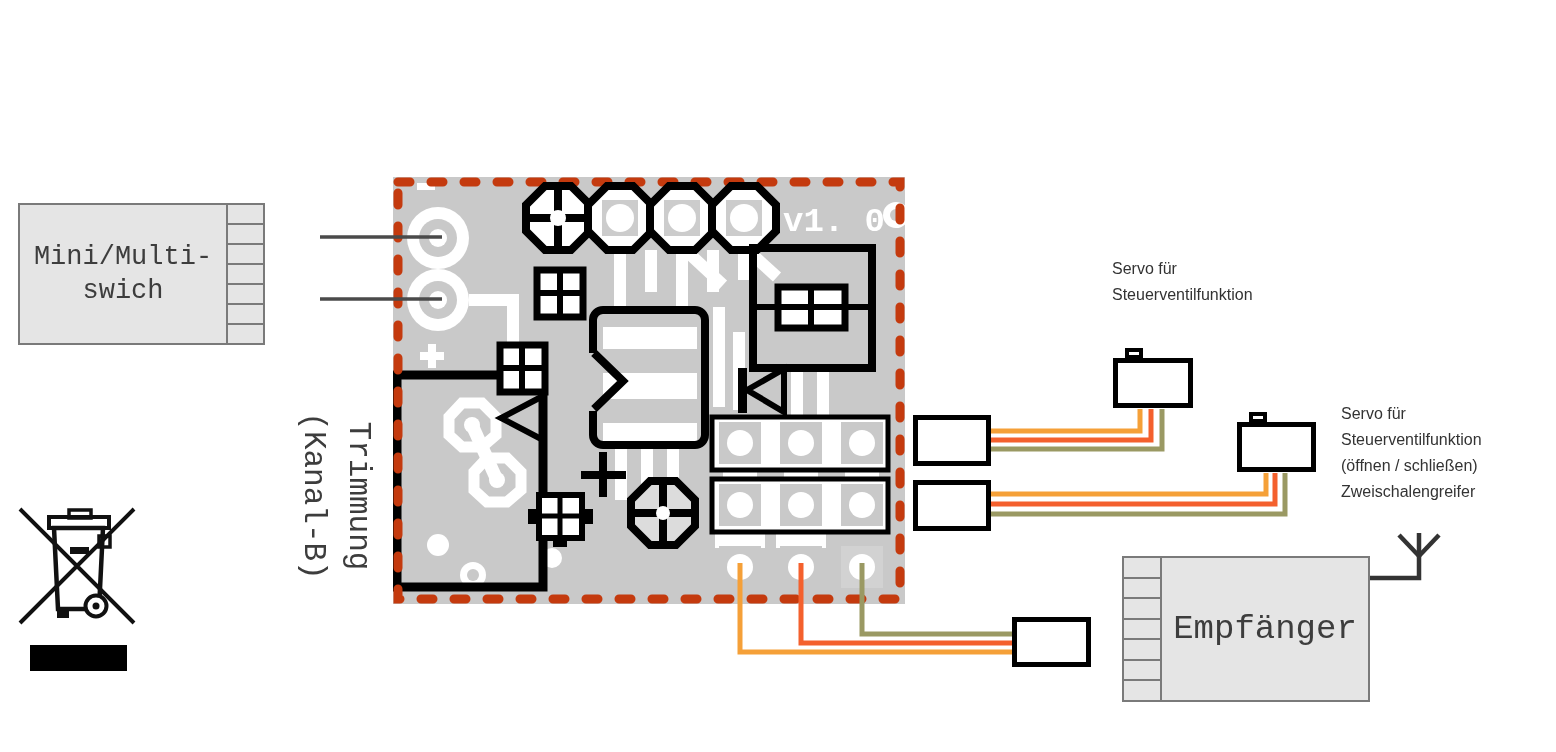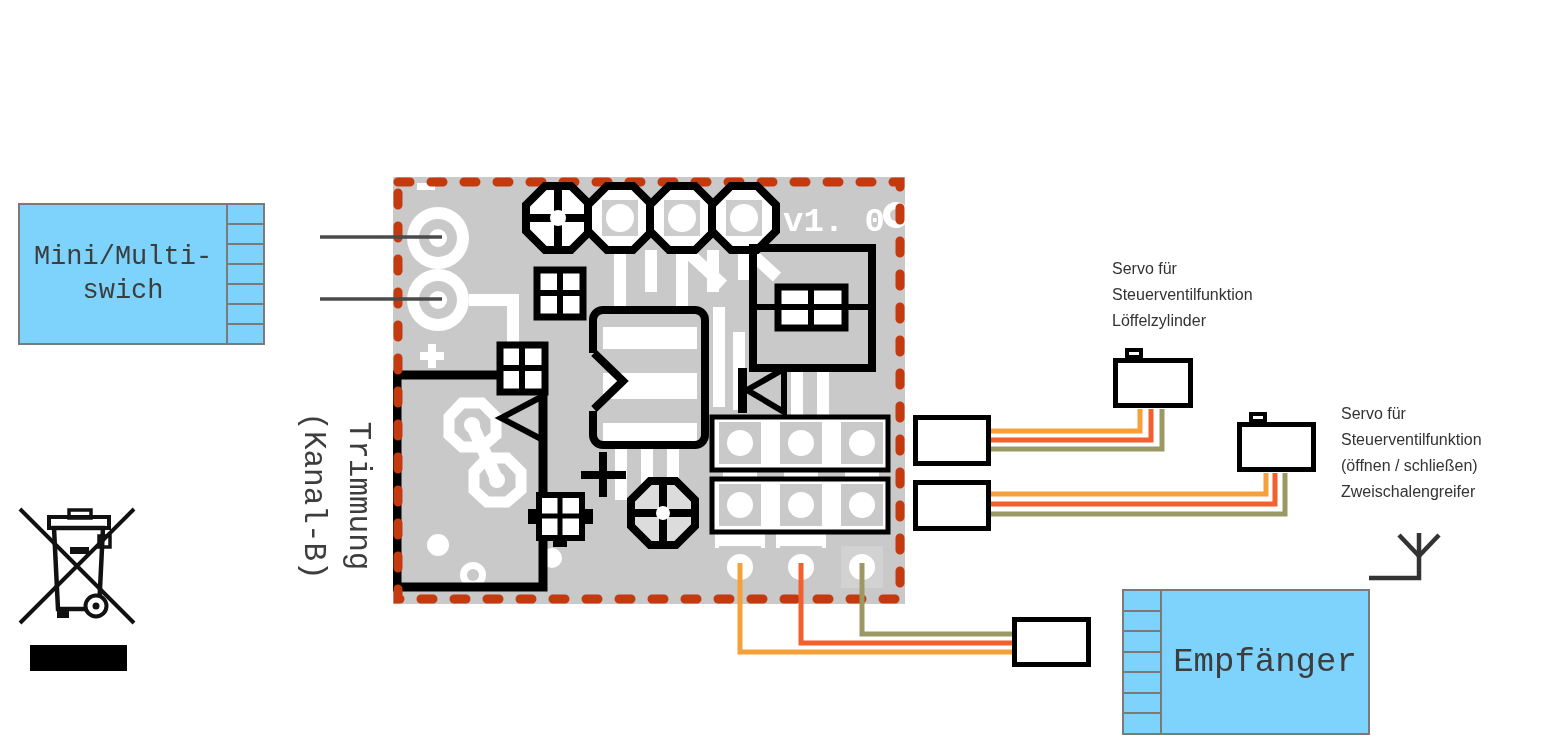--- a/index.html
+++ b/index.html
@@ -7,21 +7,21 @@
     --wire-orange:#f5a038; --wire-red:#f4602d; --wire-olive:#9a9963;
     --line-gray:#4a4a4a; --box-gray:#7a7a7a; --text-dark:#3d3d3d;
   }
   *{margin:0;padding:0;box-sizing:border-box}
   body{background:#fff;font-family:"Liberation Sans",sans-serif}
   #stage{position:relative;width:1556px;height:752px;background:#fff;overflow:hidden}
   .abs{position:absolute}
   svg{display:block}
 
   
-  .gray-box{border:2px solid var(--box-gray);background:#7dd3fc;display:flex}
+  .gray-box{border:2px solid var(--box-gray);background:#e5e5e5;display:flex}
   .cells{display:flex;flex-direction:column;width:37px}
   .cells.left-col{border-right:2px solid var(--box-gray)}
   .cells.right-col{border-left:2px solid var(--box-gray)}
   .cells .cell{flex:1;border-bottom:2px solid var(--box-gray)}
   .cells .cell:last-child{border-bottom:none}
   .mono-label{font-family:"Liberation Mono",monospace;color:var(--text-dark);
     display:flex;flex-direction:column;justify-content:center;align-items:center;flex:1;text-align:center}
 
   
   .black-box{border:5px solid #000;background:#fff}
@@ -264,33 +264,32 @@
 
   <div class="abs black-box" style="left:913px;top:415px;width:78px;height:51px"></div>
   <div class="abs black-box" style="left:913px;top:480px;width:78px;height:51px"></div>
   <div class="abs black-box" style="left:1012px;top:617px;width:79px;height:50px"></div>
 
   <div class="abs servo-tab" style="left:1125px;top:348px;width:18px;height:11px"></div>
   <div class="abs black-box" style="left:1113px;top:358px;width:80px;height:50px"></div>
   <div class="abs sans-label" style="left:1112px;top:256px">
     <div>Servo für</div>
     <div>Steuerventilfunktion</div>
-    <div>Löffelzylinder</div>
   </div>
 
   <div class="abs servo-tab" style="left:1249px;top:412px;width:18px;height:11px"></div>
   <div class="abs black-box" style="left:1237px;top:422px;width:79px;height:50px"></div>
   <div class="abs sans-label" style="left:1341px;top:401px">
     <div>Servo für</div>
     <div>Steuerventilfunktion</div>
     <div>(öffnen / schließen)</div>
     <div>Zweischalengreifer</div>
   </div>
 
-  <div class="abs gray-box" style="left:1122px;top:589px;width:248px;height:146px">
+  <div class="abs gray-box" style="left:1122px;top:556px;width:248px;height:146px">
     <div class="cells left-col" style="width:38px">
       <div class="cell"></div>
       <div class="cell"></div>
       <div class="cell"></div>
       <div class="cell"></div>
       <div class="cell"></div>
       <div class="cell"></div>
       <div class="cell"></div>
     </div>
     <div class="mono-label" style="font-size:34px">

